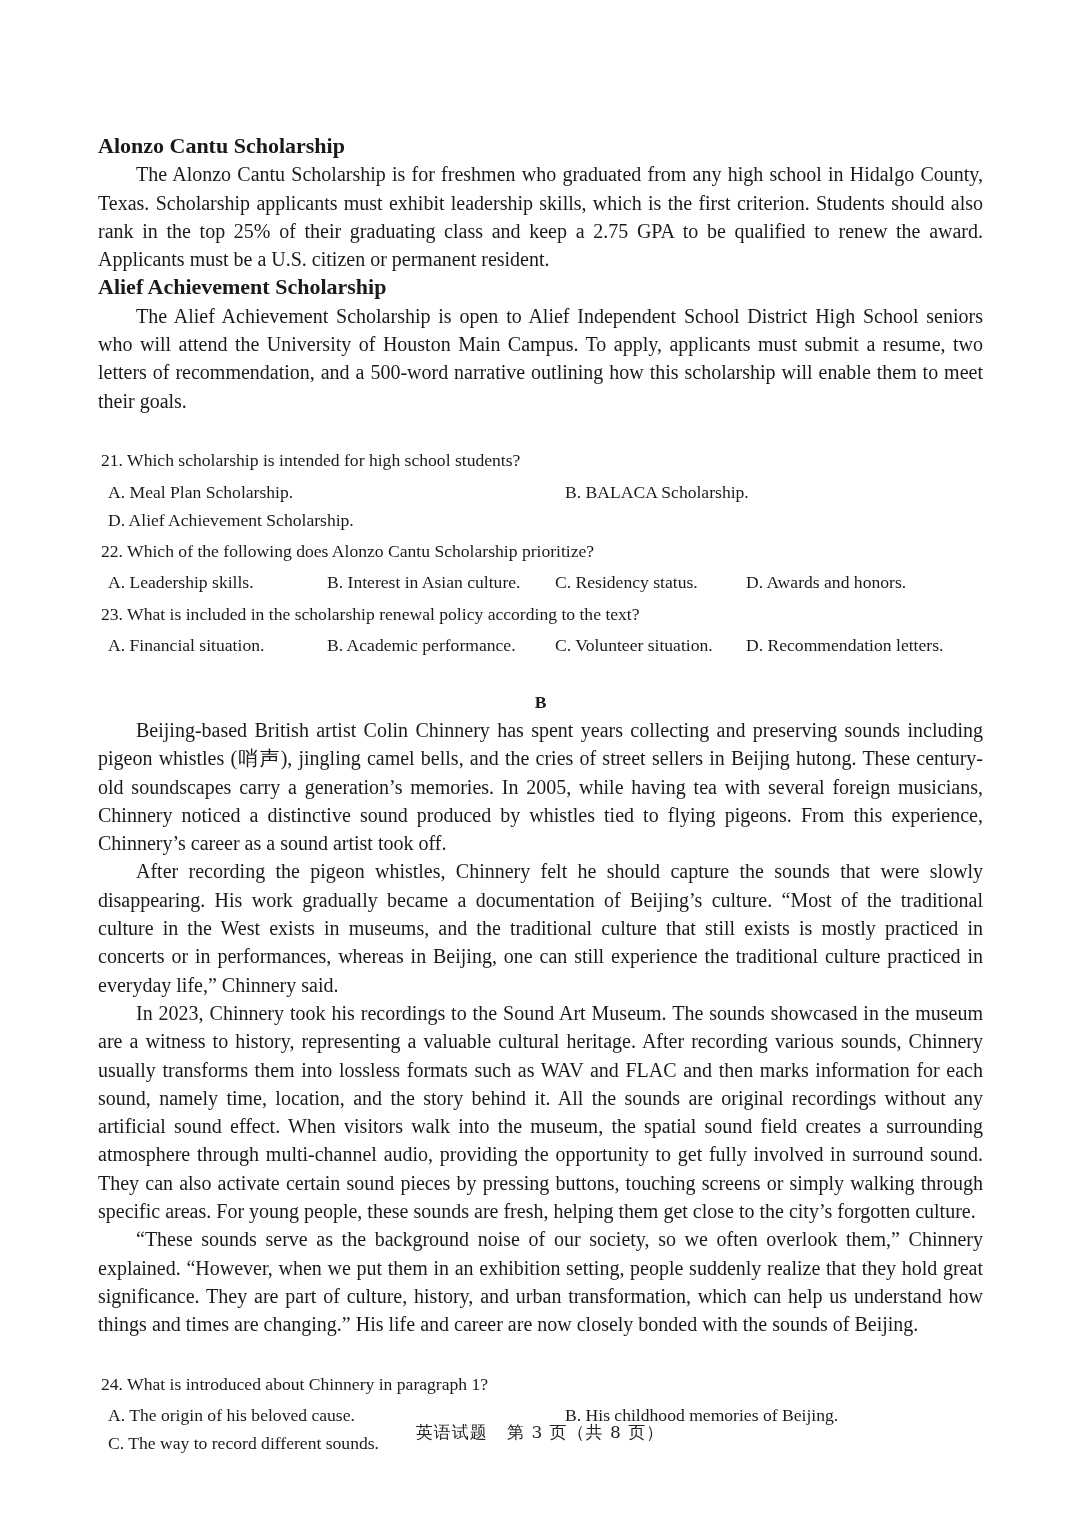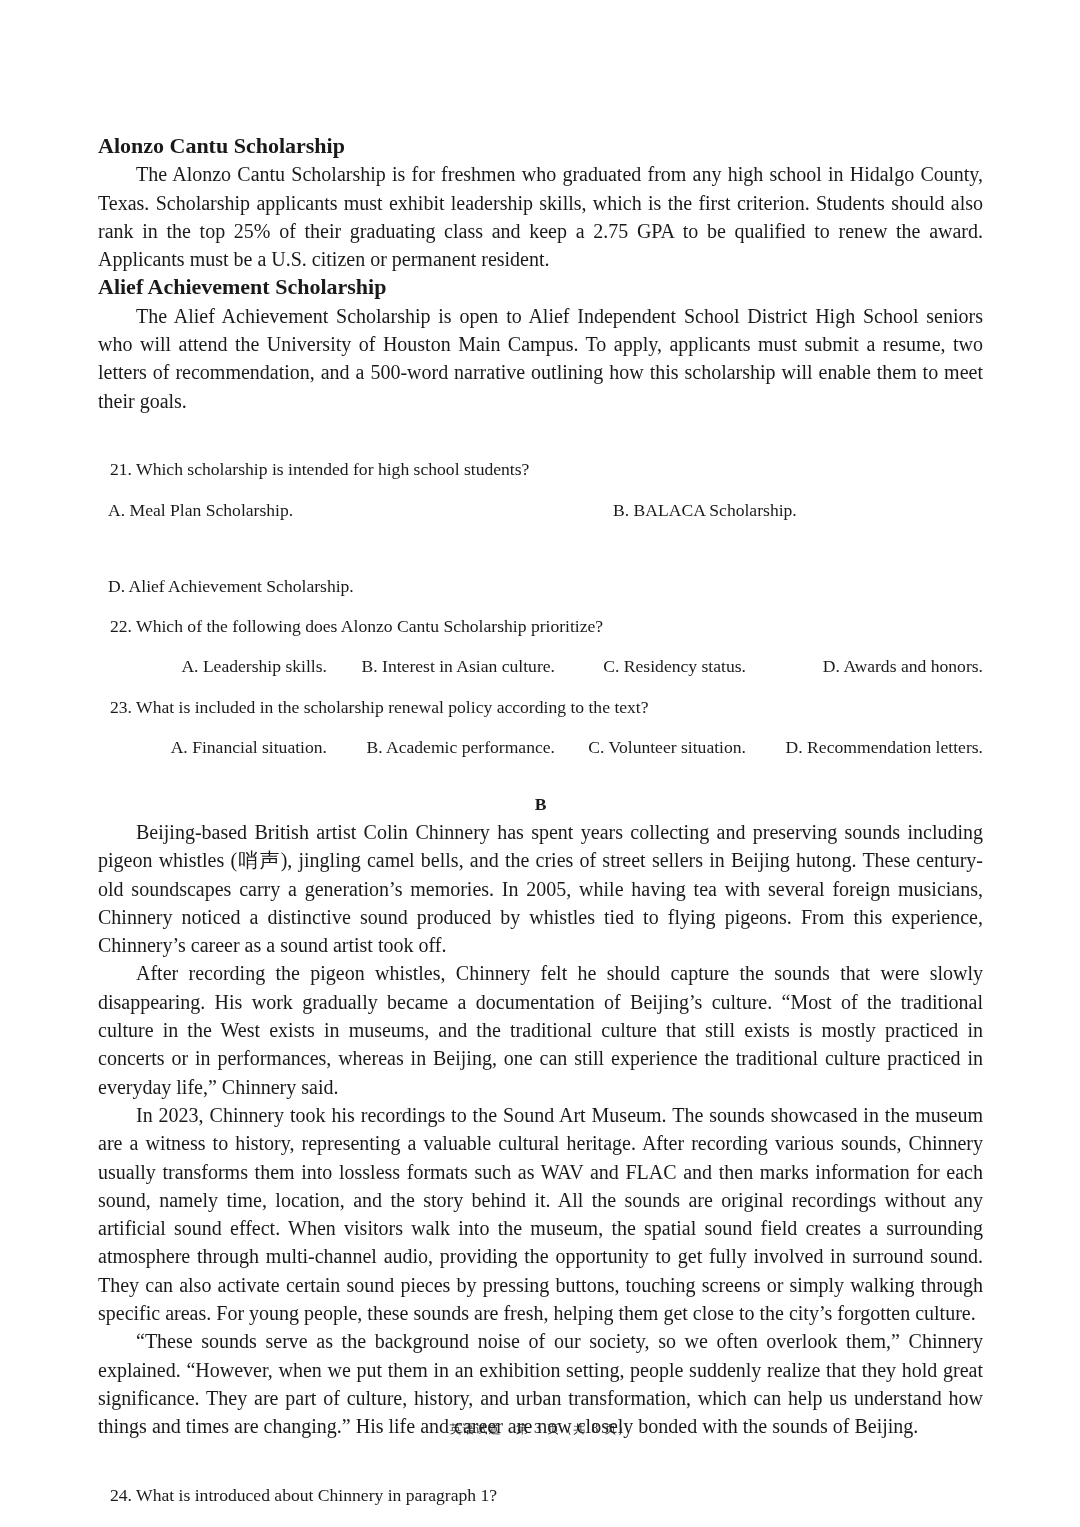--- a/index.html
+++ b/index.html
@@ -5,27 +5,27 @@
   html, body { margin: 0; padding: 0; background: #ffffff; }
   body {
     width: 1080px; height: 1527px; position: relative; overflow: hidden;
     font-family: "Liberation Serif", "DejaVu Serif", serif;
     color: #1a1a1a;
   }
   .page { position: absolute; left: 98px; top: 132px; width: 885px; }
   .heading { font-weight: bold; font-size: 22px; line-height: 28.3px; }
   .para { font-size: 20px; line-height: 28.3px; text-align: justify; text-indent: 38px; margin: 0; }
   .gap { height: 28.3px; }
-  .question { font-size: 17.6px; line-height: 28.3px; margin: 12px; }
-  .opts2 { display: grid; grid-template-columns: 457px 1fr; padding-left: 10px; font-size: 17.6px; line-height: 28.3px; gap: 48px; }
-  .opts4 { display: grid; grid-template-columns: 219px 228px 191px 1fr; padding-left: 10px; font-size: 17.6px; line-height: 28.3px; text-align: right; }
+  .question { font-size: 17.6px; line-height: 28.3px; margin: 3px; }
+  .opts2 { display: grid; grid-template-columns: 457px 1fr; padding-left: 10px; font-size: 17.6px; line-height: 28.3px; }
+  .opts4 { display: grid; grid-template-columns: 219px 228px 191px 1fr; padding-left: 10px; font-size: 17.6px; line-height: 28.3px; }
   .section-title { text-align: center; font-weight: bold; font-size: 17.6px; line-height: 28.3px; }
   .footer {
     position: absolute; top: 1421px; left: 0; width: 1080px; text-align: center;
-    font-size: 12px; letter-spacing: 1px; color: #222;
+    font-size: 17px; letter-spacing: 1px; color: #222;
     font-family: "DejaVu Serif", "Liberation Serif", serif;
   }
   .footer span { white-space: pre; }
 </style>
 </head>
 <body>
 
 <div class="page">
 
   <div class="heading">Alonzo Cantu Scholarship</div>

